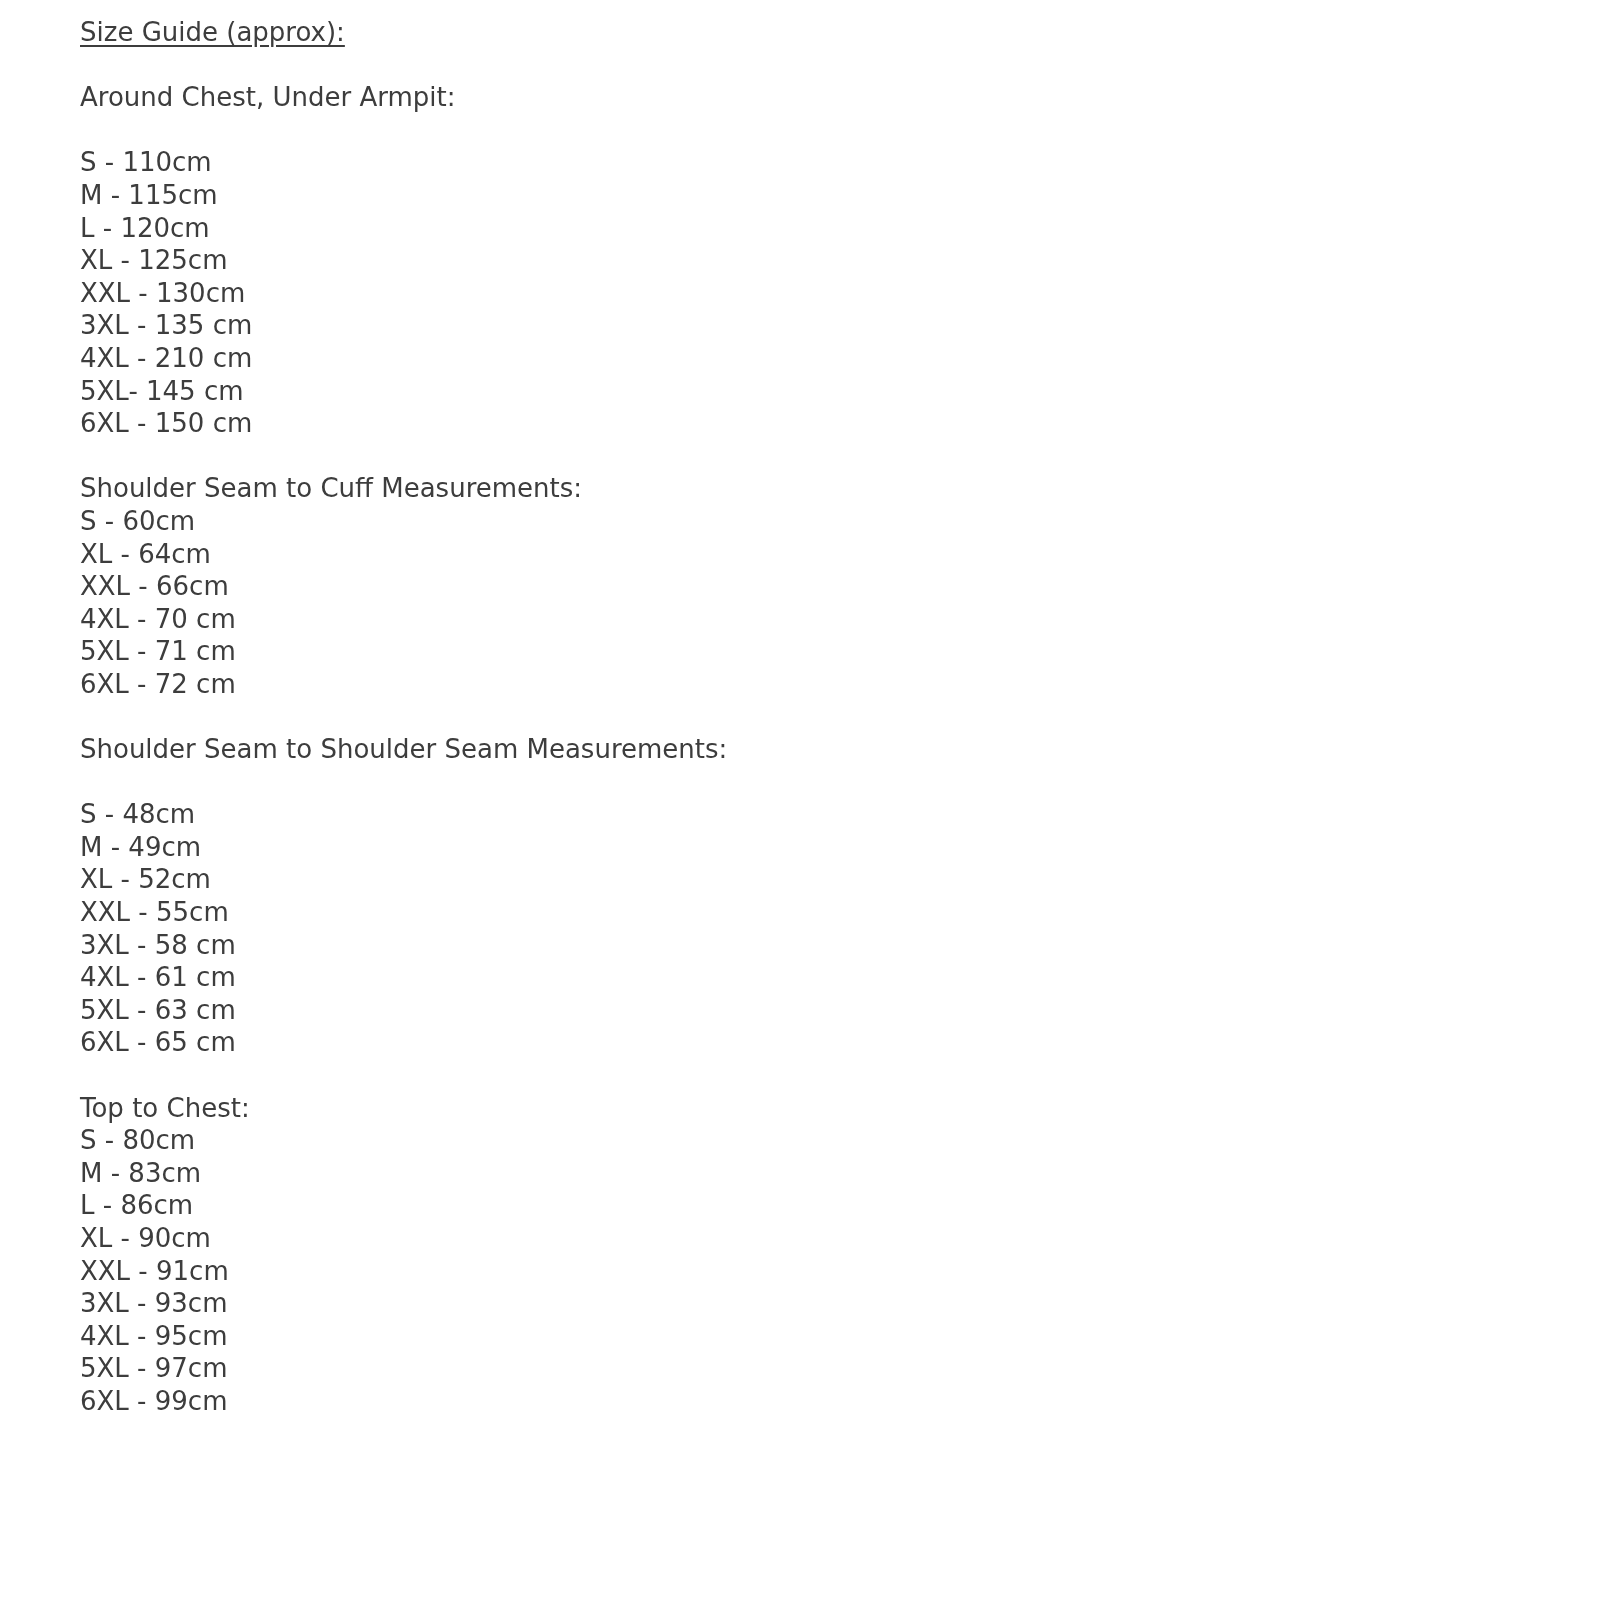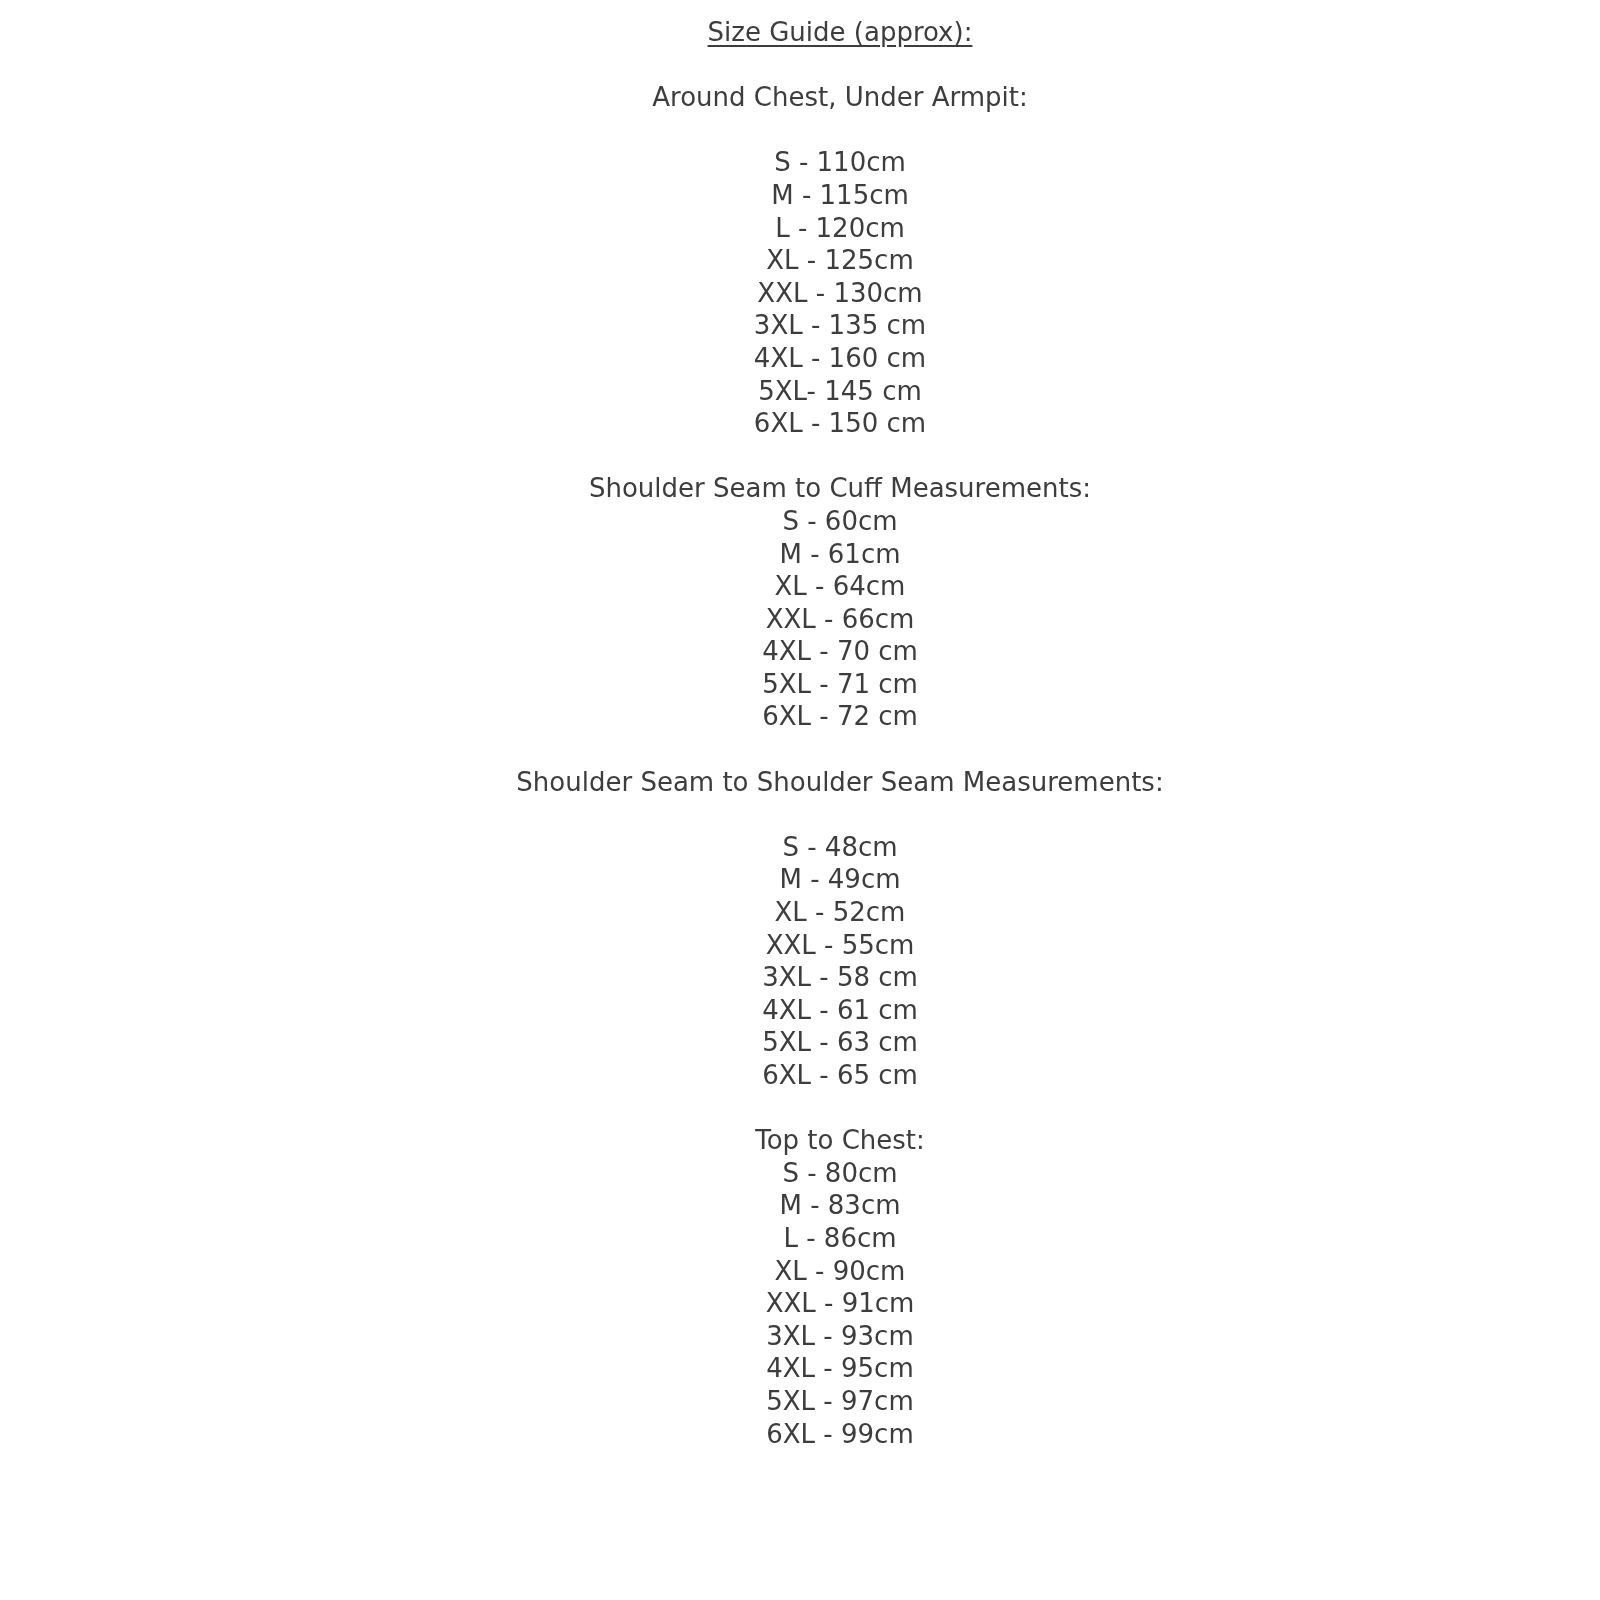--- a/index.html
+++ b/index.html
@@ -15,21 +15,21 @@
   .doc {
     box-sizing: border-box;
     width: 1600px;
     height: 1600px;
     padding-top: 16px;
     padding-left: 80px; 
     font-family: "DejaVu Sans", "Liberation Sans", sans-serif;
     font-size: 26px;
     line-height: 32.6px;
     color: #3d3d3d;
-    text-align: center;
+    text-align: left;
     -webkit-font-smoothing: antialiased;
   }
   .line {
     min-height: 32.6px;
     white-space: pre-wrap;
   }
   .title {
     text-decoration: underline;
     text-underline-offset: 4px;
   }
@@ -45,27 +45,26 @@
   <div class="spacer"></div>
   <div id="sections">
       <div class="line heading">Around Chest, Under Armpit:</div>
       <div class="spacer"></div>
       <div class="line">S - 110cm</div>
       <div class="line">M - 115cm</div>
       <div class="line">L - 120cm</div>
       <div class="line">XL - 125cm</div>
       <div class="line">XXL - 130cm</div>
       <div class="line">3XL - 135 cm</div>
-      <div class="line">4XL - 160 cm</div>
+      <div class="line">4XL - 210 cm</div>
       <div class="line">5XL- 145 cm</div>
       <div class="line">6XL - 150 cm</div>
       <div class="spacer"></div>
       <div class="line heading">Shoulder Seam to Cuff Measurements:</div>
       <div class="line">S - 60cm</div>
-      <div class="line">M - 61cm</div>
       <div class="line">XL - 64cm</div>
       <div class="line">XXL - 66cm</div>
       <div class="line">4XL - 70 cm</div>
       <div class="line">5XL - 71 cm</div>
       <div class="line">6XL - 72 cm</div>
       <div class="spacer"></div>
       <div class="line heading">Shoulder Seam to Shoulder Seam Measurements:</div>
       <div class="spacer"></div>
       <div class="line">S - 48cm</div>
       <div class="line">M - 49cm</div>

